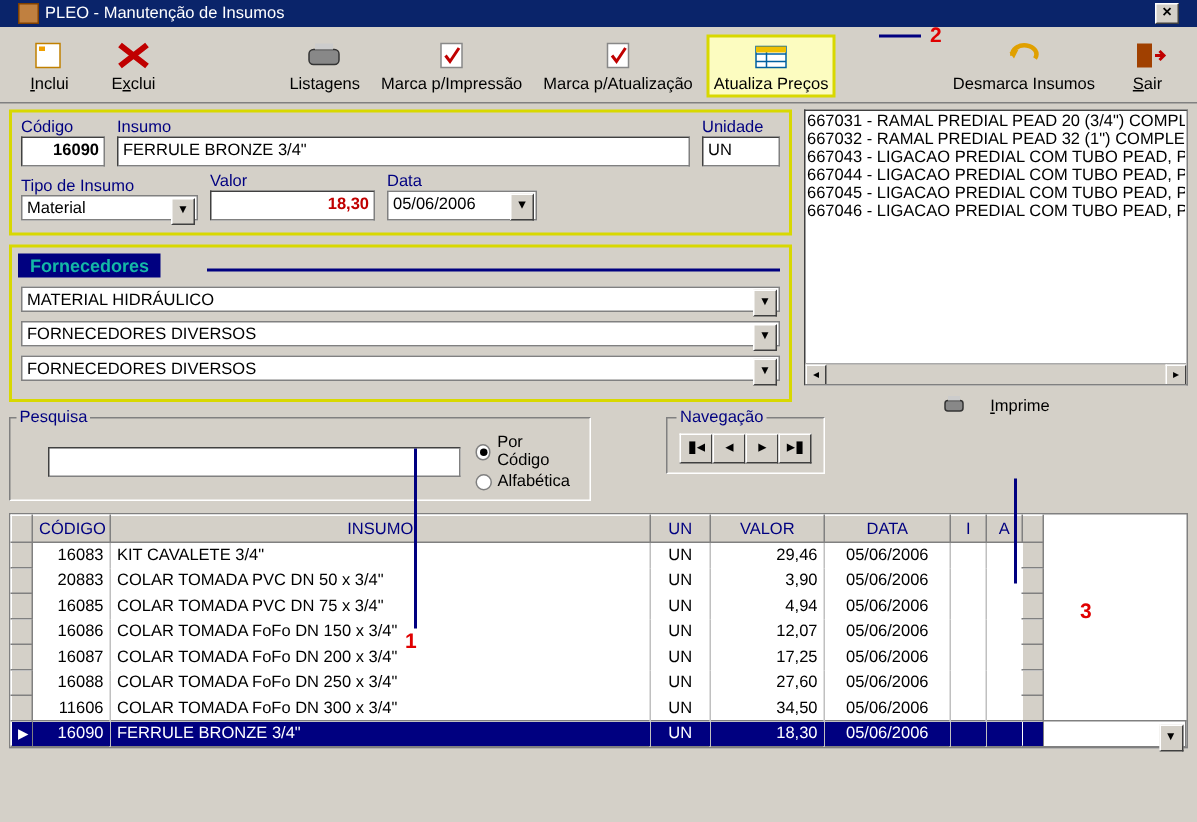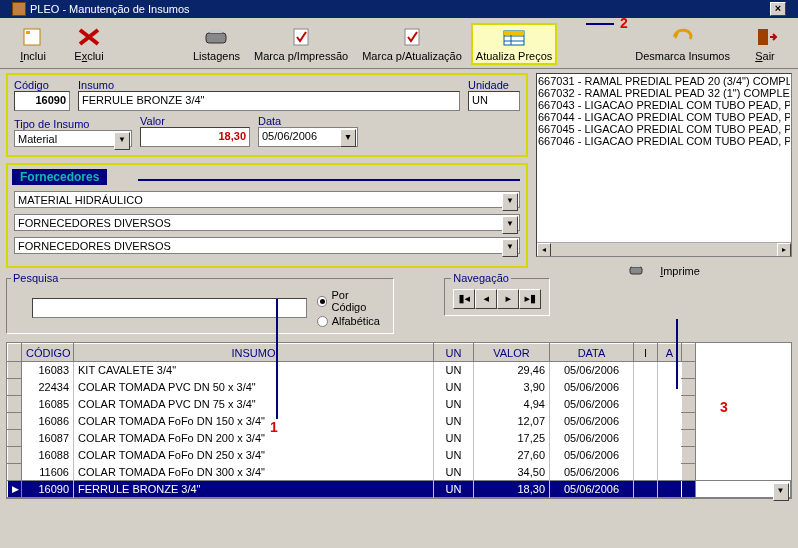--- a/index.html
+++ b/index.html
@@ -291,21 +291,21 @@
           <td class="col-insumo">KIT CAVALETE 3/4"</td>
           <td class="col-un">UN</td>
           <td class="col-valor">29,46</td>
           <td class="col-data">05/06/2006</td>
           <td></td>
           <td></td>
           <td class="rowhdr"></td>
         </tr>
         <tr>
           <td class="rowhdr"></td>
-          <td class="col-codigo">22434</td>
+          <td class="col-codigo">20883</td>
           <td class="col-insumo">COLAR TOMADA PVC DN   50 x 3/4"</td>
           <td class="col-un">UN</td>
           <td class="col-valor">3,90</td>
           <td class="col-data">05/06/2006</td>
           <td></td>
           <td></td>
           <td class="rowhdr"></td>
         </tr>
         <tr>
           <td class="rowhdr"></td>

